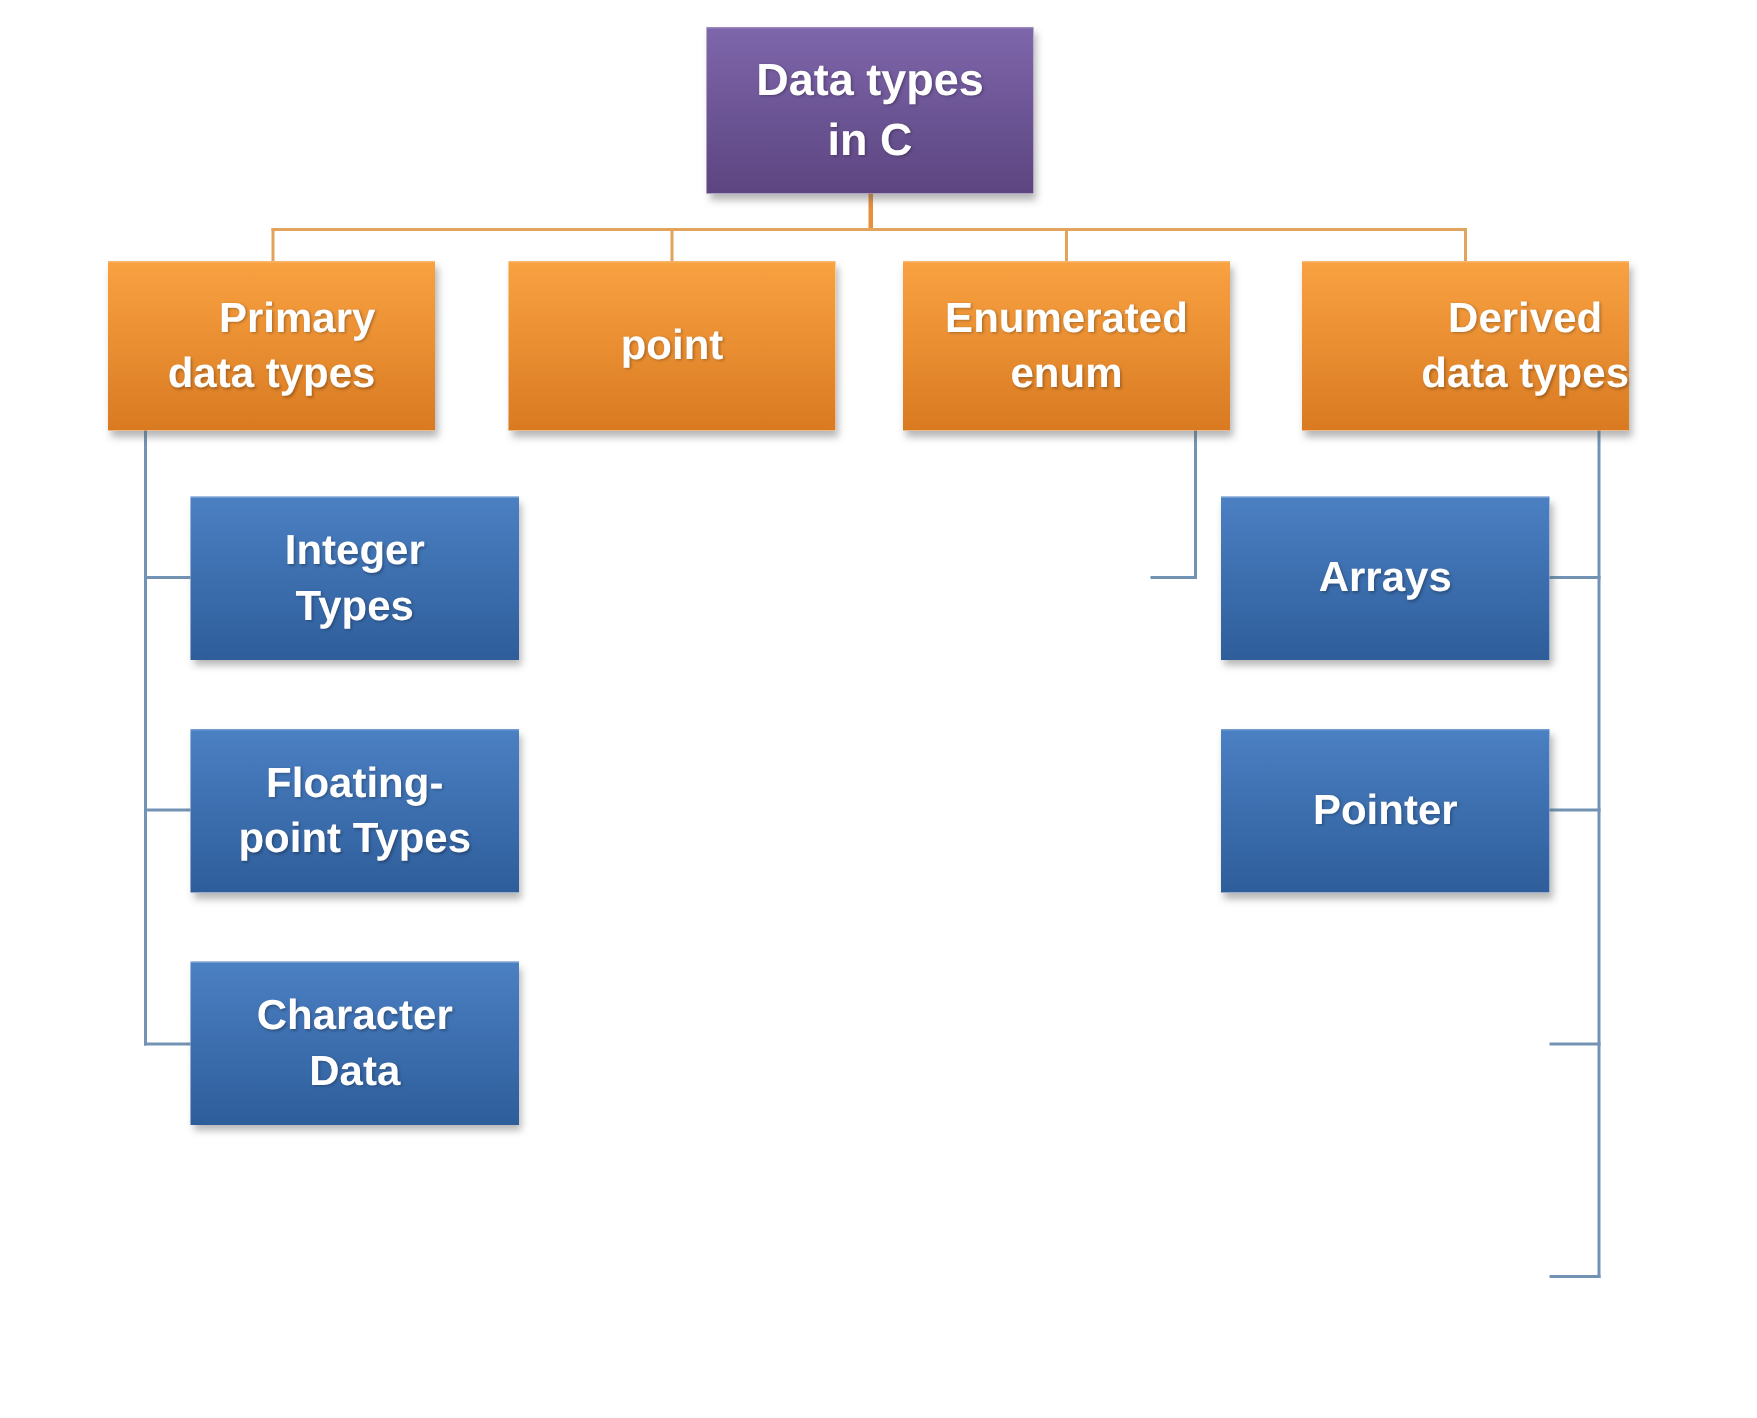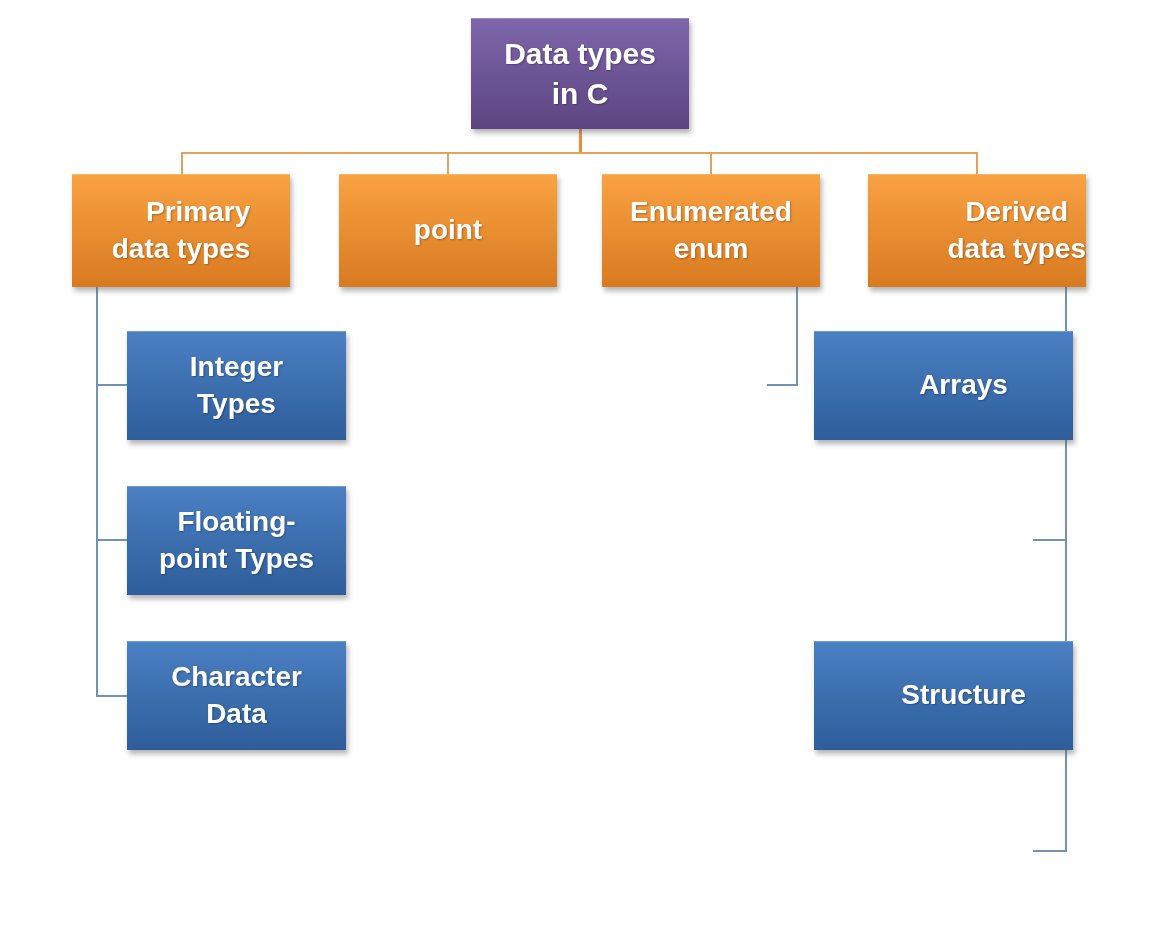--- a/index.html
+++ b/index.html
@@ -43,21 +43,21 @@
     background: linear-gradient(to bottom, var(--leaf-top), var(--leaf-bottom));
     font-size: 28px;
   }
   .branch.b0 { left: 72px; text-align: right; }
   .branch.b1 { left: 339px; }
   .branch.b2 { left: 602px; }
   .branch.b3 { left: 868px; justify-content: flex-end; }
 
   .leaf.c1 { left: 127px; }
   .leaf.c2 { left: 548px; }
-  .leaf.c3 { left: 814px; padding-left: 40px; }
+  .leaf.c3 { left: 814px; }
   .leaf.r0 { top: 331px; }
   .leaf.r1 { top: 486px; }
   .leaf.r2 { top: 641px; }
   .leaf.r3 { top: 797px; }
 
   .line {
     position: absolute;
   }
   .line.orange { background: var(--connector-orange); }
   .line.orange-stem { background: var(--connector-orange-stem); }
@@ -120,17 +120,17 @@
   </div>
   <div class="node leaf c1 r2">
     <span>Character
 Data</span>
   </div>
 
 
   <div class="node leaf c3 r0">
     <span>Arrays</span>
   </div>
-  <div class="node leaf c3 r2">
-    <span>Structure</span>
+  <div class="node leaf c3 r1">
+    <span>Pointer</span>
   </div>
 
 </div>
 
 </body></html>

